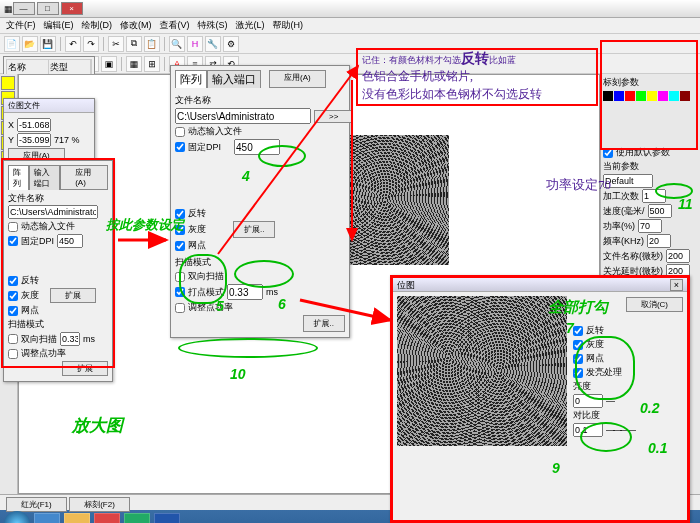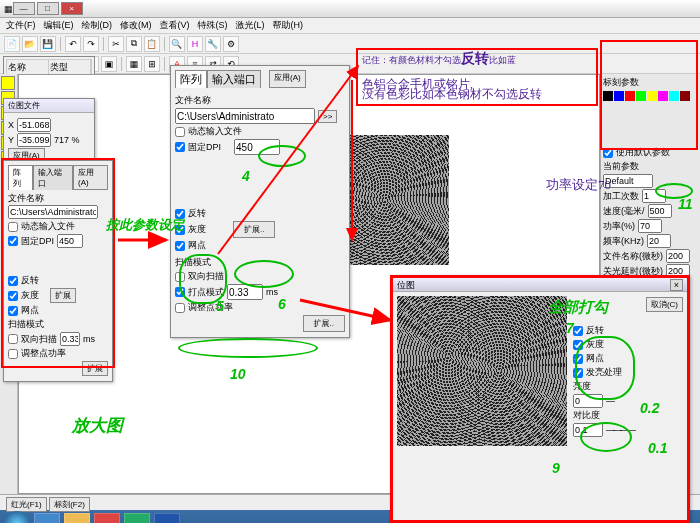--- a/index.html
+++ b/index.html
@@ -25,21 +25,21 @@
 .taskbar{height:28px;background:linear-gradient(#3a6ea5,#2a5e95);display:flex;align-items:center;padding:0 4px;gap:4px}
 .startbtn{width:26px;height:26px;background:radial-gradient(#6cf,#147);border-radius:50%}
 .taskicon{width:26px;height:22px;background:#4a7;border:1px solid #fff3}
 
 .panel{position:absolute;background:#f0f0f0;border:1px solid #888;box-shadow:1px 1px 3px rgba(0,0,0,.3)}
 .panel .ttl{height:14px;background:linear-gradient(#eef,#dde);padding:1px 4px;border-bottom:1px solid #aaa;font-size:8px}
 .panel .body{padding:4px;font-size:8px}
 .tabrow{display:flex;gap:0;margin-bottom:2px}
 .tab{border:1px solid #888;border-bottom:none;padding:1px 4px;background:#e0e0e0;font-size:8px}
 .tab.active{background:#fff}
-.btn{border:1px solid #888;background:#e8e8e8;padding:1px 4px;font-size:8px;display:inline-block}
+.btn{border:1px solid #888;background:#e8e8e8;padding:1px 14px;font-size:8px;display:inline-block}
 .row{display:flex;align-items:center;gap:3px;margin:1px 0}
 input[type=checkbox]{width:10px;height:10px}
 
 .redbox{position:absolute;border:2px solid #f00}
 .greenring{position:absolute;border:2px solid #0b0;border-radius:50%}
 .greentxt{position:absolute;color:#0b0;font-size:14px;font-style:italic;font-weight:bold}
 .redtxt{position:absolute;color:#4c1d95;font-size:12px;font-family:"KaiTi","SimSun"}
 
 .laserimg{background:#222;position:relative;overflow:hidden}
 .laserimg::after{content:"";position:absolute;inset:0;background:repeating-radial-gradient(circle at 30% 40%,#fff 0,#fff 1px,transparent 1px,transparent 3px),repeating-radial-gradient(circle at 60% 50%,#fff 0,#fff 1px,transparent 1px,transparent 3px);opacity:.6}
@@ -390,21 +390,21 @@
 <div class="greentxt" style="left:278px;top:296px">6</div>
 <div class="greentxt" style="left:230px;top:366px">10</div>
 <div class="greentxt" style="left:566px;top:320px">7</div>
 <div class="greentxt" style="left:552px;top:460px">9</div>
 <div class="greentxt" style="left:678px;top:196px">11</div>
 <div class="greentxt" style="left:640px;top:400px">0.2</div>
 <div class="greentxt" style="left:648px;top:440px">0.1</div>
 <div class="greentxt" style="left:548px;top:298px;font-size:15px">全部打勾</div>
 
 <div class="redtxt" style="left:362px;top:50px"><span>记住：有颜色材料才勾选</span><b style="font-size:14px">反转</b><span>比如蓝</span></div>
-<div class="redtxt" style="left:362px;top:76px">色铝合金手机或铭片,</div>
+<div class="redtxt" style="left:362px;top:68px">色铝合金手机或铭片,</div>
 <div class="redtxt" style="left:362px;top:86px">没有色彩比如本色钢材不勾选反转</div>
 <div class="redtxt" style="left:546px;top:176px;font-size:13px">功率设定70</div>
 
 <svg style="position:absolute;left:0;top:0;width:700px;height:523px;pointer-events:none">
   <defs>
       <marker id="ah" markerWidth="8" markerHeight="8" refX="6" refY="3" orient="auto">
         <path d="M0,0 L7,3 L0,6 Z" fill="#f00"></path>
       </marker>
     </defs>
   <line x1="118" y1="240" x2="166" y2="240" stroke="#f00" stroke-width="3" marker-end="url(#ah)"></line>

